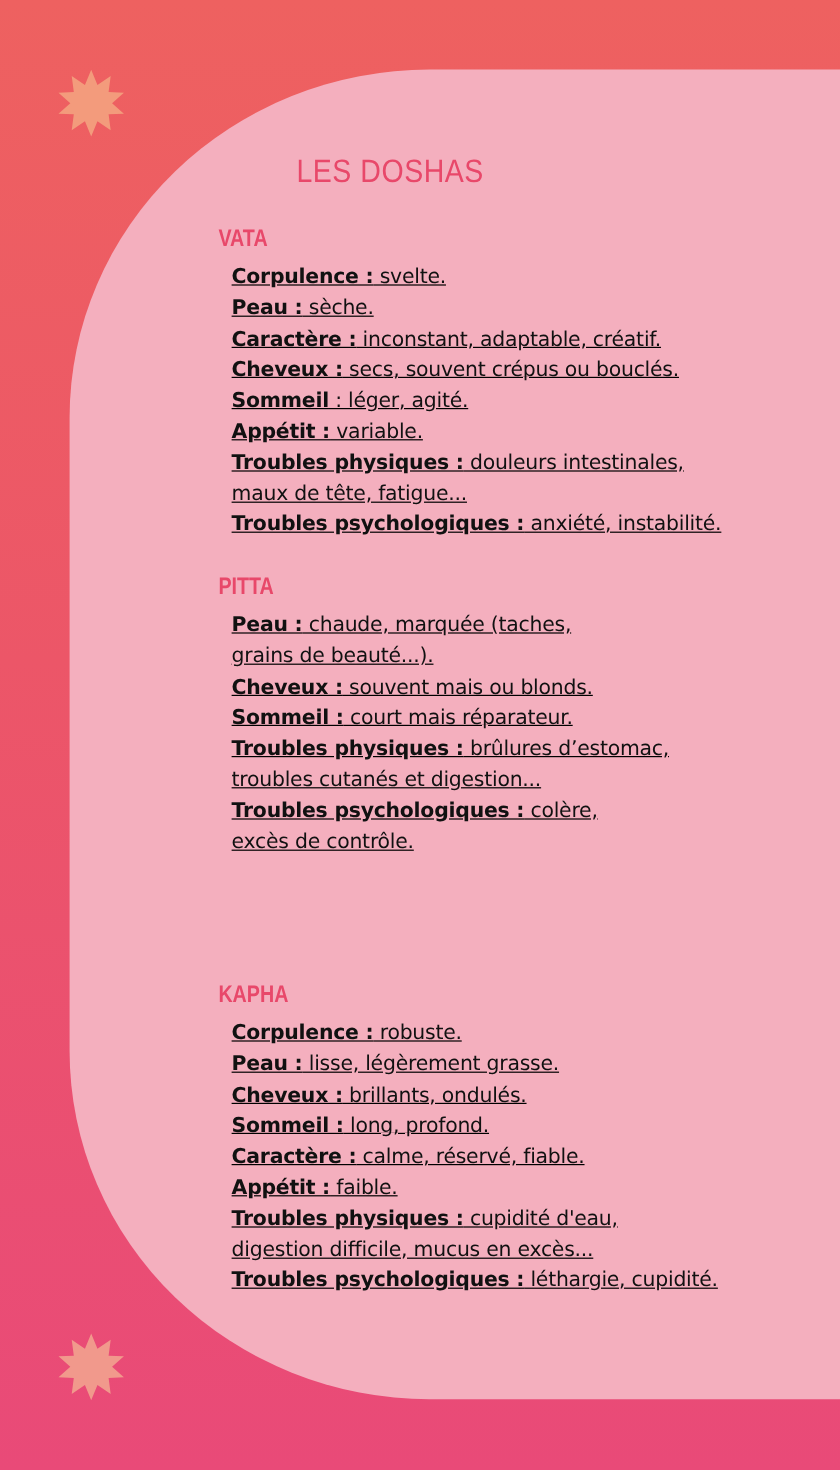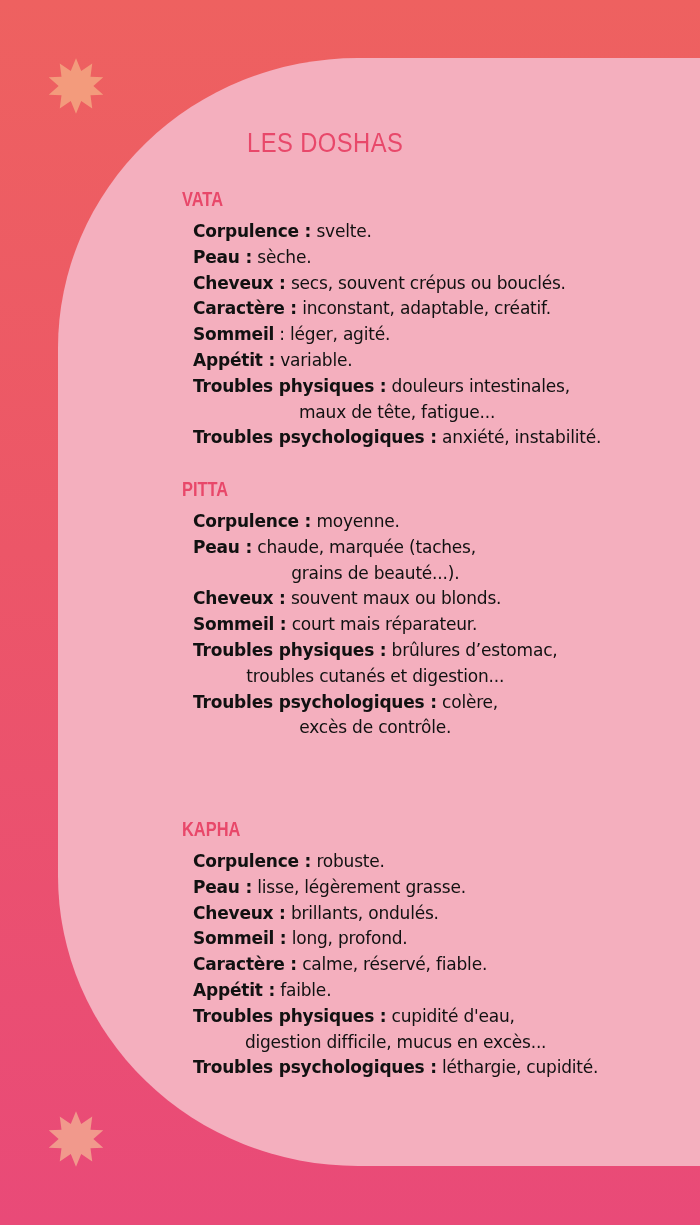--- a/index.html
+++ b/index.html
@@ -22,62 +22,61 @@
     font-family: "Liberation Sans", sans-serif; font-size: 27px;
     color: #e8486a; letter-spacing: 0.5px; font-weight: normal;
     transform: scaleX(0.88); transform-origin: left;
   }
   .section { position: absolute; left: 182px; }
   .section-title {
     font-family: "Liberation Sans", sans-serif; font-size: 20px; color: #e8486a;
     font-weight: bold; transform: scaleX(0.82); transform-origin: left;
     line-height: 24px; margin-bottom: 8px;
   }
-  .rows { padding-left: 11px; }
+  .rows { padding-left: 11px; text-decoration: underline; }
   .row {
     font-size: 17px; line-height: 25.8px; color: #111; white-space: nowrap;
     letter-spacing: -0.2px;
   }
   .row .lbl { font-weight: bold; font-weight: 600; }
-  .row .cont { display: block; text-align: center; }
+  .row .cont { display: block; }
 </style>
 </head>
 <body>
 
 <div class="panel"></div>
 
 <svg class="star top" viewBox="-50 -50 100 100">
   <polygon fill="#f39b7c" points="0,-48 9,-26 28,-39 25,-16 47,-15 30,0 47,15 25,16 28,39 9,26 0,48 -9,26 -28,39 -25,16 -47,15 -30,0 -47,-15 -25,-16 -28,-39 -9,-26"></polygon>
 </svg>
 <svg class="star bottom" viewBox="-50 -50 100 100">
   <polygon fill="#f1998c" points="0,-48 9,-26 28,-39 25,-16 47,-15 30,0 47,15 25,16 28,39 9,26 0,48 -9,26 -28,39 -25,16 -47,15 -30,0 -47,-15 -25,-16 -28,-39 -9,-26"></polygon>
 </svg>
 
 <div class="title">LES DOSHAS</div>
 
 <div class="section" style="top:187px">
   <div class="section-title">VATA</div>
   <div class="rows">
       <div class="row"><span class="lbl">Corpulence :</span><span> svelte.</span></div>
       <div class="row"><span class="lbl">Peau :</span><span> sèche.</span></div>
+      <div class="row"><span class="lbl">Caractère :</span><span> inconstant, adaptable, créatif.</span></div>
       <div class="row"><span class="lbl">Cheveux :</span><span> secs, souvent crépus ou bouclés.</span></div>
-      <div class="row"><span class="lbl">Caractère :</span><span> inconstant, adaptable, créatif.</span></div>
       <div class="row"><span class="lbl">Sommeil</span><span> : léger, agité.</span></div>
       <div class="row"><span class="lbl">Appétit :</span><span> variable.</span></div>
       <div class="row"><span class="lbl">Troubles physiques :</span><span> douleurs intestinales,</span><span class="cont">maux de tête, fatigue...</span></div>
       <div class="row"><span class="lbl">Troubles psychologiques :</span><span> anxiété, instabilité.</span></div>
     </div>
 </div>
 
 <div class="section" style="top:477px">
   <div class="section-title">PITTA</div>
   <div class="rows">
-      <div class="row"><span class="lbl">Corpulence :</span><span> moyenne.</span></div>
       <div class="row"><span class="lbl">Peau :</span><span> chaude, marquée (taches,</span><span class="cont">grains de beauté...).</span></div>
-      <div class="row"><span class="lbl">Cheveux :</span><span> souvent maux ou blonds.</span></div>
+      <div class="row"><span class="lbl">Cheveux :</span><span> souvent mais ou blonds.</span></div>
       <div class="row"><span class="lbl">Sommeil :</span><span> court mais réparateur.</span></div>
       <div class="row"><span class="lbl">Troubles physiques :</span><span> brûlures d’estomac,</span><span class="cont">troubles cutanés et digestion...</span></div>
       <div class="row"><span class="lbl">Troubles psychologiques :</span><span> colère,</span><span class="cont">excès de contrôle.</span></div>
     </div>
 </div>
 
 <div class="section" style="top:817px">
   <div class="section-title">KAPHA</div>
   <div class="rows">
       <div class="row"><span class="lbl">Corpulence :</span><span> robuste.</span></div>

